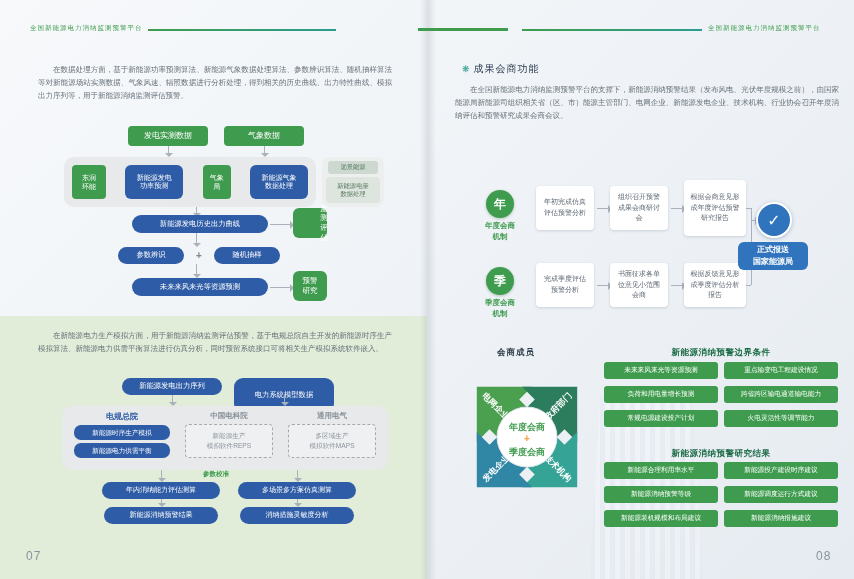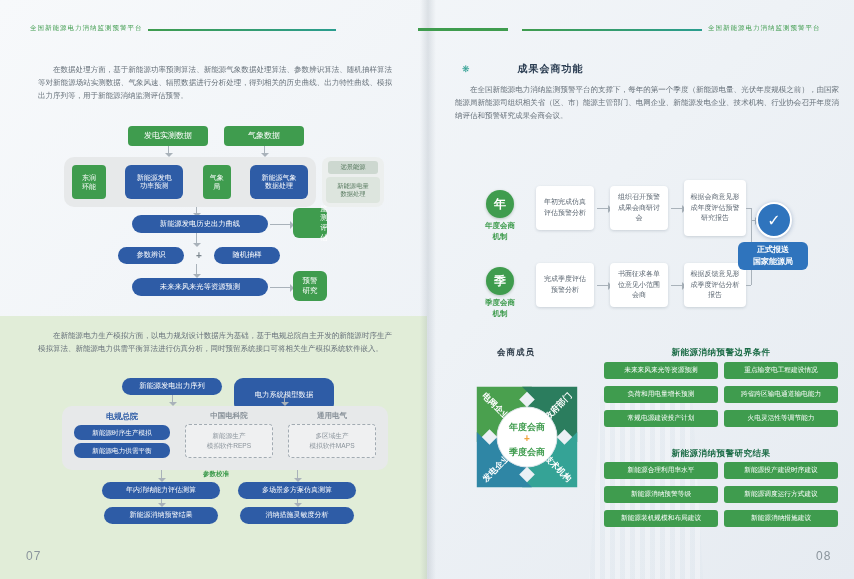--- a/index.html
+++ b/index.html
@@ -22,21 +22,21 @@
   .ar{height:0;border-top:1px solid #a9b2ba;}
   .ar::after{content:'';position:absolute;right:-4px;top:-4px;border:4px solid transparent;border-left:4px solid #a9b2ba;border-right:none;}
   .vl{width:0;border-left:1px solid #a9b2ba;}
   .hl{height:0;border-top:1px solid #a9b2ba;}
   .col-label-blue{color:#2e5ca6;font-weight:bold;font-size:8px;}
   .col-label-gray{color:#8a939b;font-weight:bold;font-size:7.5px;}
   .dash{border:1px dashed #a2abb2;border-radius:4px;color:#8a939b;font-size:6.6px;display:flex;align-items:center;justify-content:center;text-align:center;line-height:1.45;background:rgba(255,255,255,.35);}
   .step{background:#fff;border-radius:4px;box-shadow:0 1px 3px rgba(60,80,100,.2);color:#5a6570;font-size:7px;line-height:1.55;display:flex;align-items:center;justify-content:center;text-align:center;padding:3px 5px;}
   .mech-circle{border-radius:50%;background:#3f9c4e;color:#fff;display:flex;align-items:center;justify-content:center;font-size:12px;font-weight:bold;box-shadow:0 1px 3px rgba(40,90,50,.3);}
   .mech-label{color:#3f9c4e;font-weight:bold;font-size:7.5px;text-align:center;line-height:1.4;}
-  .sec-title{font-size:10px;font-weight:bold;color:#2b3d52;letter-spacing:1px;margin-left:44px;}
+  .sec-title{font-size:10px;font-weight:normal;color:#2b3d52;letter-spacing:1px;}
   .sec-icon{font-size:9px;color:#2a9d8f;margin-right:4px;}
   .list-title{font-size:8.5px;font-weight:bold;color:#1a6b45;text-align:center;letter-spacing:.5px;}
   .gi{background:#3f9c4e;color:#fff;border-radius:3px;font-size:6.7px;display:flex;align-items:center;justify-content:center;text-align:center;}
   .pageno{font-size:12px;color:#8a949c;letter-spacing:1px;}
   .green-bg{background:#e1edd8;}
   .seam{background:linear-gradient(90deg,rgba(100,115,130,0) 0%,rgba(100,115,130,.16) 50%,rgba(100,115,130,0) 100%);}
   .building{background:repeating-linear-gradient(90deg,rgba(255,255,255,.75) 0 5px,rgba(210,222,232,.45) 5px 10px);opacity:.33;clip-path:polygon(18% 100%,24% 4%,72% 0,78% 100%);}
   .report-box{background:#2f74bd;color:#fff;border-radius:6px;display:flex;align-items:center;justify-content:center;font-size:8px;font-weight:bold;text-align:center;line-height:1.45;}
   .report-circle{border-radius:50%;background:#2f74bd;color:#fff;display:flex;align-items:center;justify-content:center;font-size:16px;font-weight:bold;border:2px solid #fff;box-shadow:0 1px 4px rgba(40,80,140,.35);}
   .calib{color:#3f9c4e;font-size:6.5px;font-weight:bold;}
@@ -91,21 +91,21 @@
   <div class="abs pill" style="left:118px;top:247px;width:66px;height:17px;">参数辨识</div>
   <div class="abs plus-sign" style="left:192px;top:247px;width:14px;height:17px;">+</div>
   <div class="abs pill" style="left:214px;top:247px;width:66px;height:17px;">随机抽样</div>
 
   <div class="abs ad" style="left:196px;top:264px;height:10px;"></div>
   <div class="abs pill" style="left:132px;top:278px;width:136px;height:18px;">未来来风来光等资源预测</div>
   <div class="abs ar" style="left:270px;top:287px;width:20px;"></div>
   <div class="abs gbox ml" style="left:293px;top:271px;width:34px;height:30px;border-radius:6px;font-size:7.5px;">预警
 研究</div>
 
-  <div class="abs para" style="left:38px;top:330px;width:354px;">在新能源电力生产模拟方面，以电力规划设计数据库为基础，基于电规总院自主开发的新能源时序生产模拟算法、新能源电力供需平衡算法进行仿真分析，同时预留系统接口可将相关生产模拟系统软件嵌入。</div>
+  <div class="abs para" style="left:38px;top:330px;width:354px;">在新能源电力生产模拟方面，用于新能源消纳监测评估预警，基于电规总院自主开发的新能源时序生产模拟算法、新能源电力供需平衡算法进行仿真分析，同时预留系统接口可将相关生产模拟系统软件嵌入。</div>
 
   <div class="abs pill" style="left:122px;top:378px;width:100px;height:17px;">新能源发电出力序列</div>
   <div class="abs pill" style="left:234px;top:378px;width:100px;height:35px;">电力系统模型数据</div>
   <div class="abs ad" style="left:172px;top:395px;height:7px;"></div>
   <div class="abs ad" style="left:284px;top:395px;height:7px;"></div>
 
   <div class="abs panel" style="left:62px;top:406px;width:326px;height:64px;display:flex;justify-content:space-between;padding:5px 12px;">
     <div style="display:flex;flex-direction:column;align-items:center;gap:3px;">
       <div class="col-label-blue">电规总院</div>
       <div class="pill" style="width:96px;height:15px;font-size:6.6px;border-radius:7px;">新能源时序生产模拟</div>
@@ -133,21 +133,21 @@
   <div class="abs ad" style="left:161px;top:499px;height:4px;"></div>
   <div class="abs ad" style="left:297px;top:499px;height:4px;"></div>
 
   <div class="abs pill" style="left:104px;top:507px;width:114px;height:17px;font-size:7px;">新能源消纳预警结果</div>
   <div class="abs pill" style="left:240px;top:507px;width:114px;height:17px;font-size:7px;">消纳措施灵敏度分析</div>
 
   <div class="abs" style="left:462px;top:62px;display:flex;align-items:center;">
     <span class="sec-icon">❋</span>
     <span class="sec-title">成果会商功能</span>
   </div>
-  <div class="abs para" style="left:455px;top:84px;width:384px;">在全国新能源电力消纳监测预警平台的支撑下，每年的第一个季度（新能源电量、光伏年度规模之前），由国家能源局新能源司组织相关省（区、市）能源主管部门、电网企业、新能源发电企业、技术机构、行业协会召开年度消纳评估和预警研究成果会商会议。</div>
+  <div class="abs para" style="left:455px;top:84px;width:384px;">在全国新能源电力消纳监测预警平台的支撑下，新能源消纳预警结果（发布风电、光伏年度规模之前），由国家能源局新能源司组织相关省（区、市）能源主管部门、电网企业、新能源发电企业、技术机构、行业协会召开年度消纳评估和预警研究成果会商会议。</div>
 
   <div class="abs mech-circle" style="left:486px;top:190px;width:28px;height:28px;">年</div>
   <div class="abs mech-label ml" style="left:462px;top:221px;width:76px;">年度会商
 机制</div>
   <div class="abs step" style="left:536px;top:186px;width:58px;height:44px;">年初完成仿真评估预警分析</div>
   <div class="abs ar" style="left:597px;top:208px;width:11px;"></div>
   <div class="abs step" style="left:610px;top:186px;width:58px;height:44px;">组织召开预警成果会商研讨会</div>
   <div class="abs ar" style="left:671px;top:208px;width:11px;"></div>
   <div class="abs step" style="left:684px;top:180px;width:62px;height:56px;">根据会商意见形成年度评估预警研究报告</div>
 

